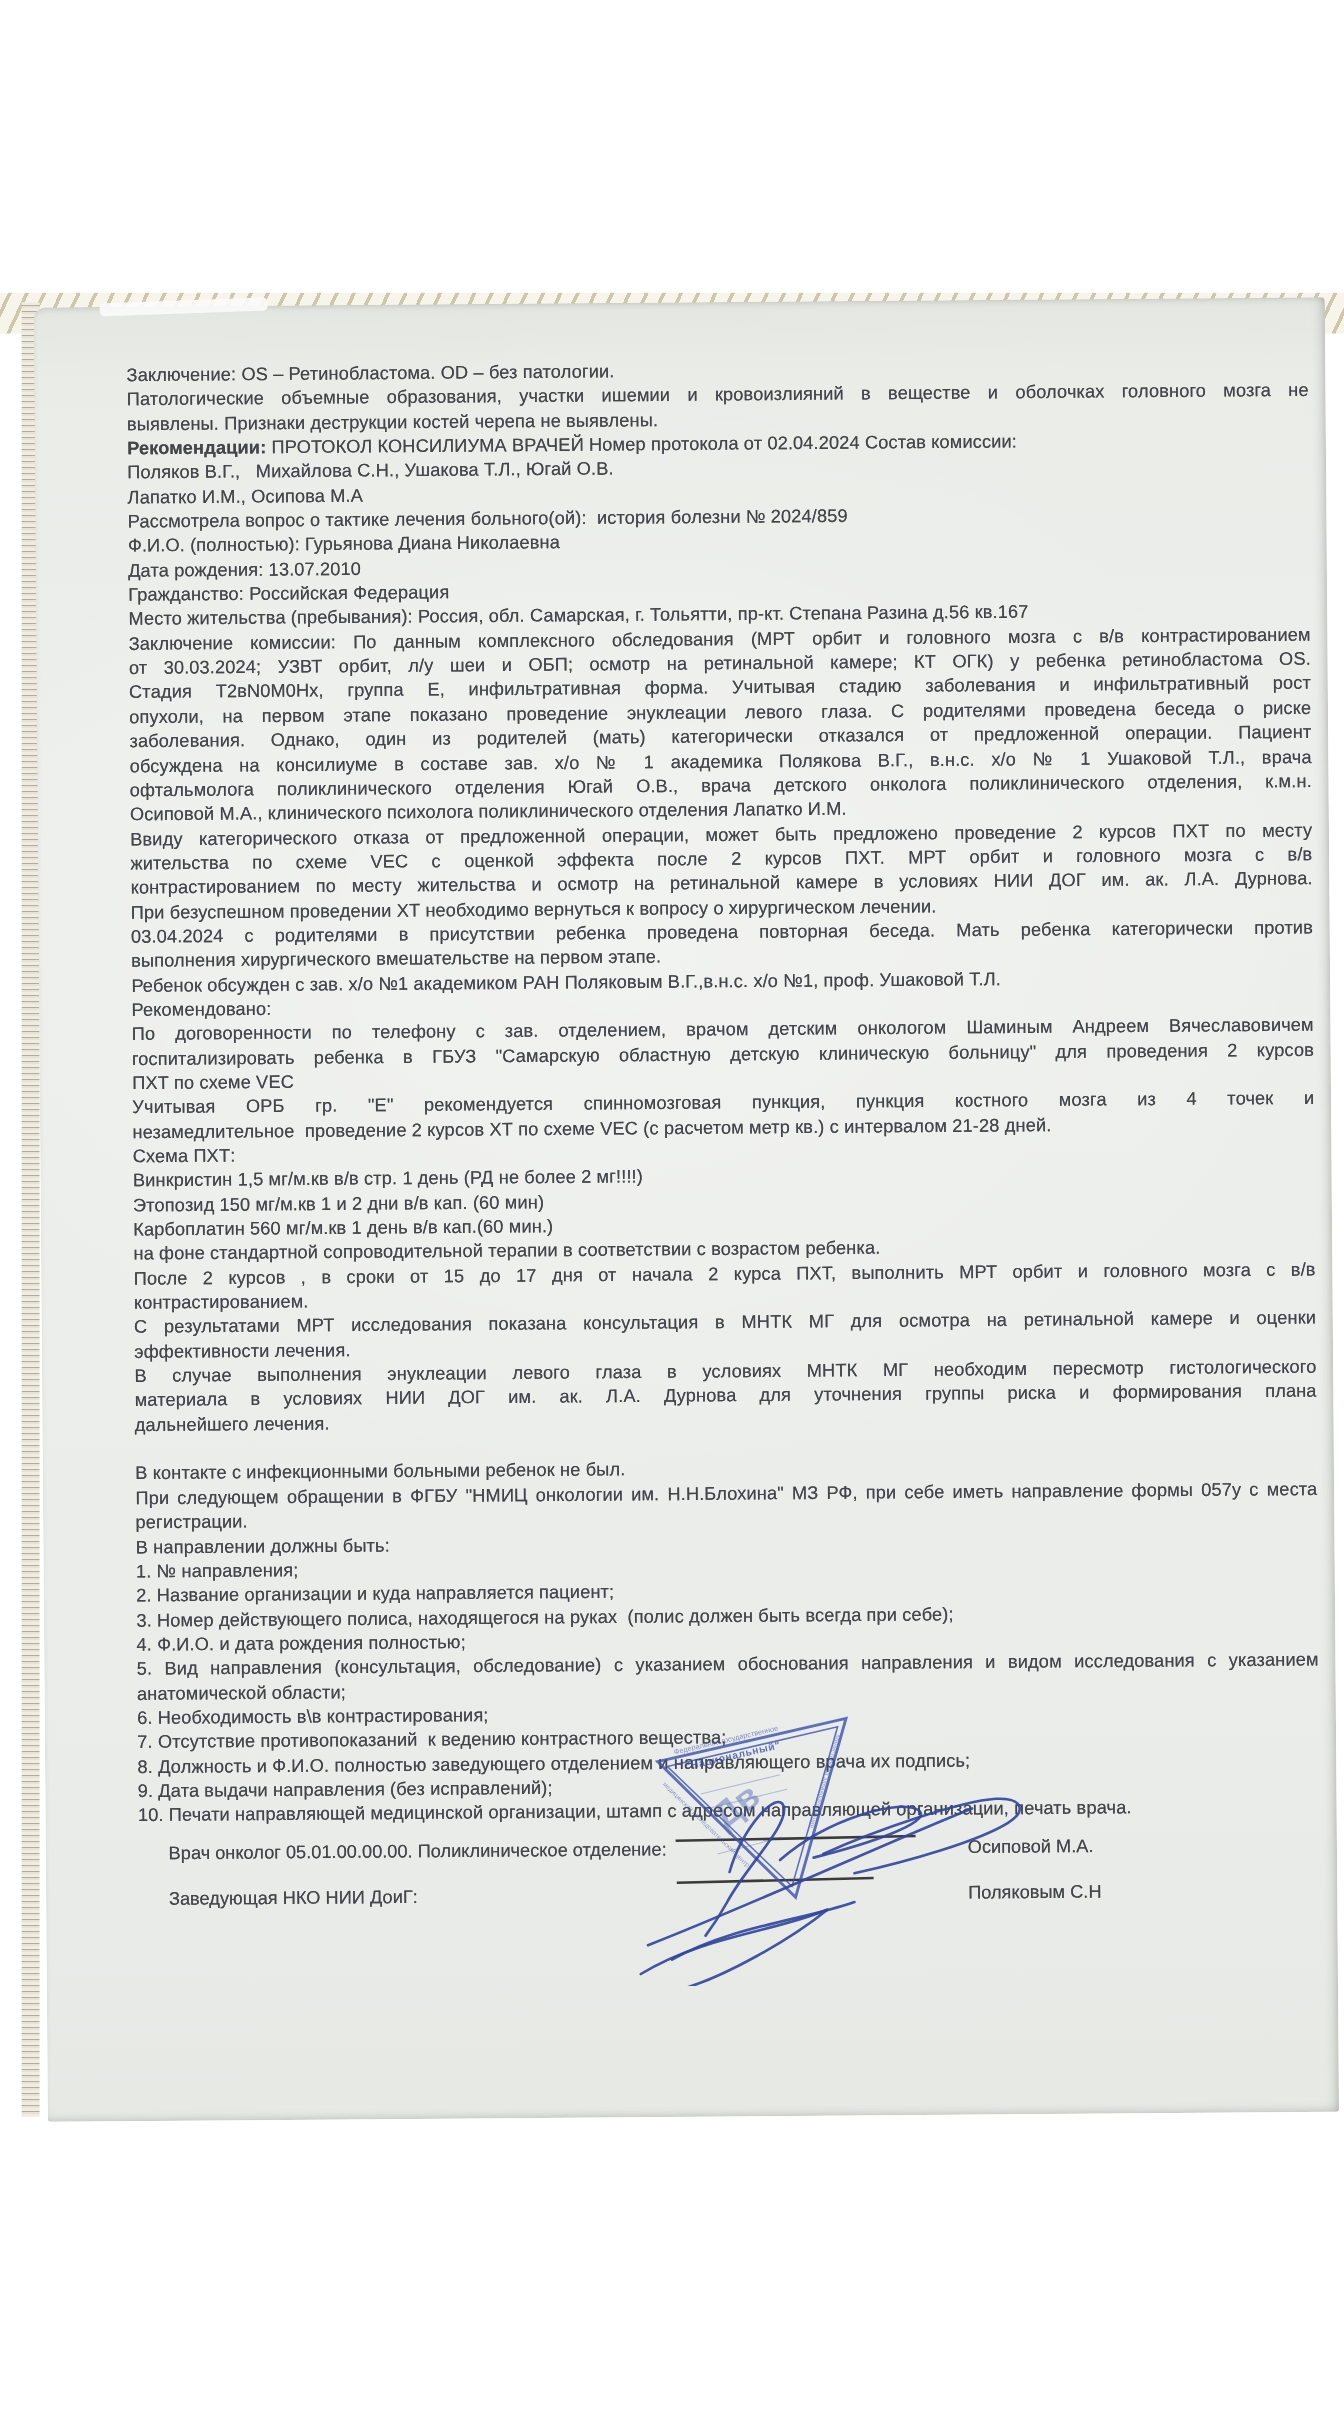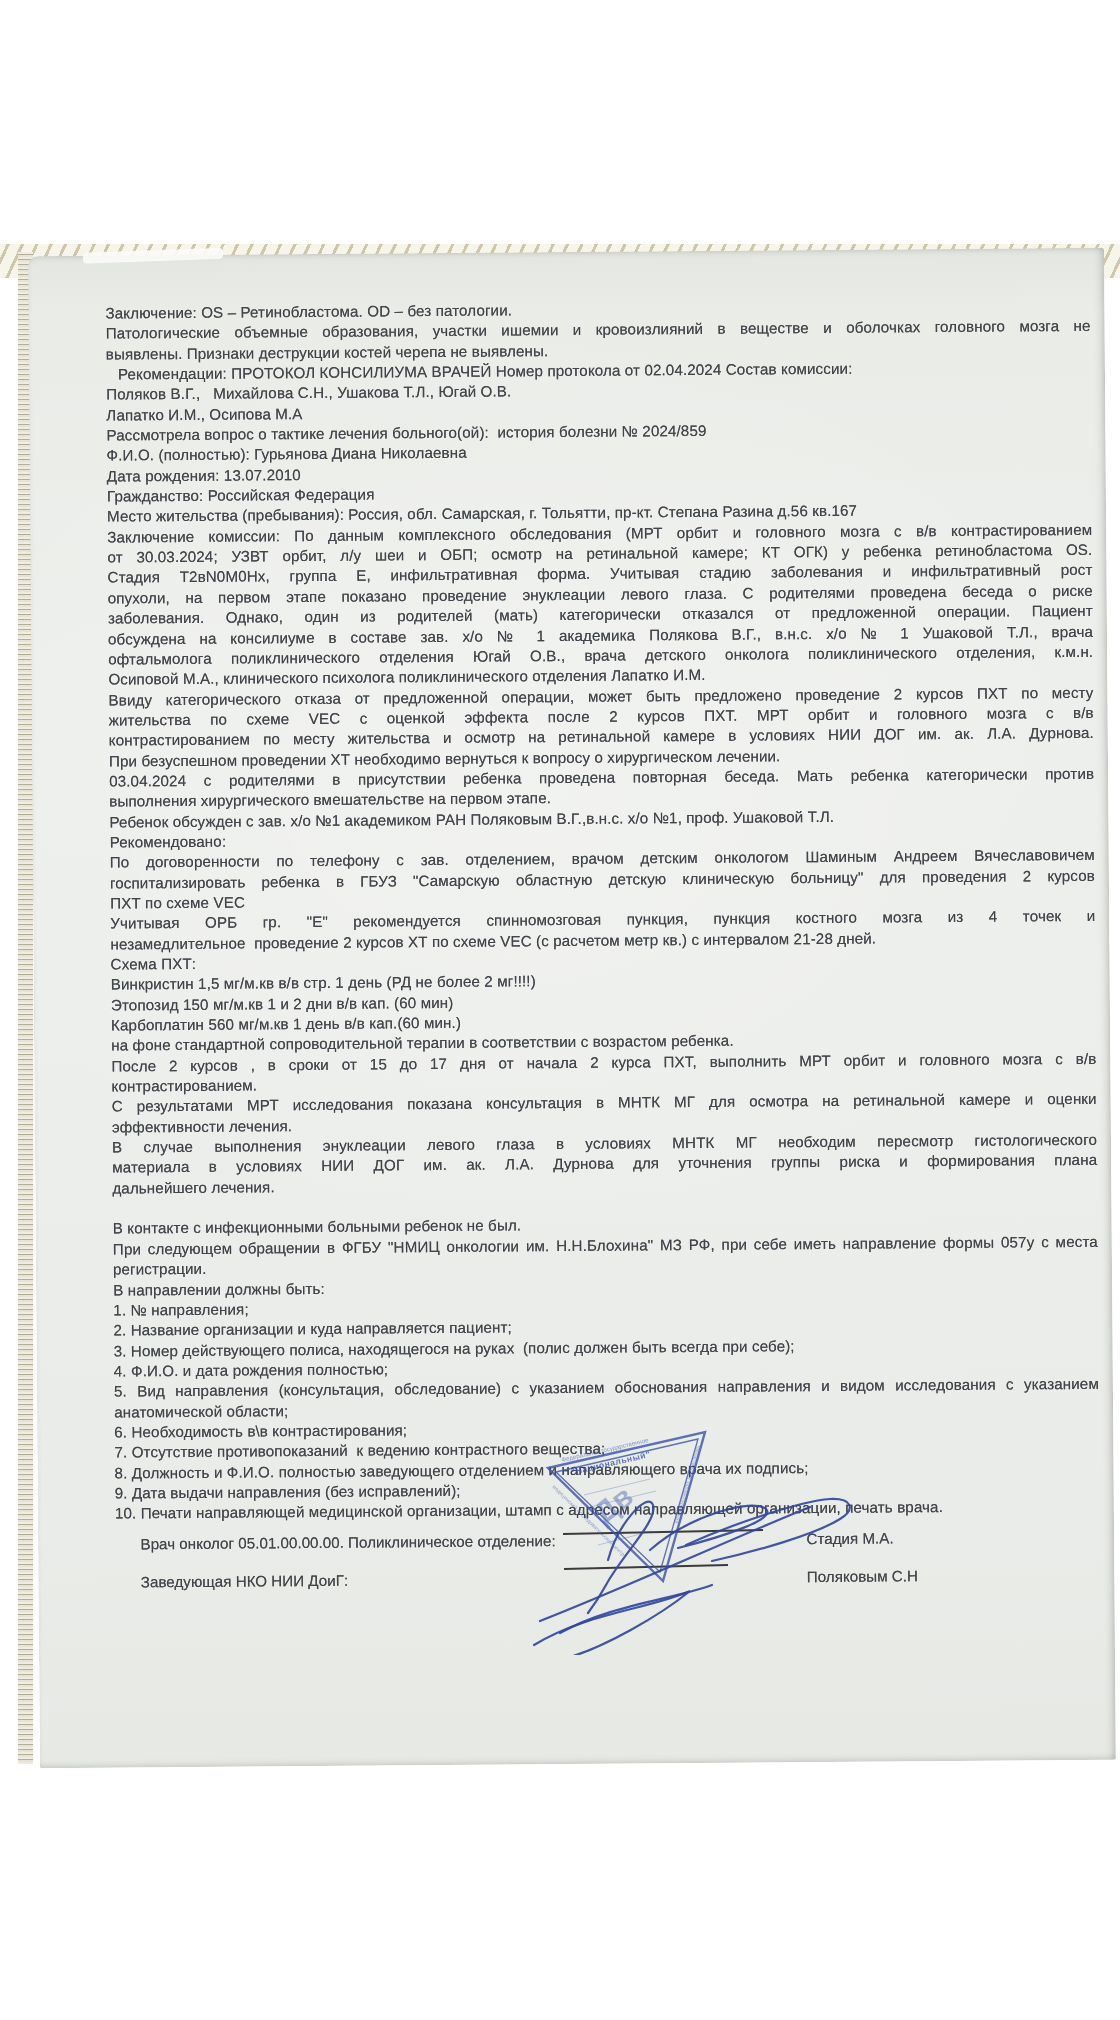--- a/index.html
+++ b/index.html
@@ -44,21 +44,21 @@
   .text-block{
     position:absolute;left:77px;top:48px;width:985px;
     color:#42454a;
     text-shadow:0 0 .4px rgba(66,69,74,.75);
     letter-spacing:.1px;
   }
   .tl{
     height:20.35px;line-height:20.35px;font-size:15.2px;white-space:pre;
   }
   .tl.just{text-align:justify;text-align-last:justify;white-space:normal;}
-  .tl b{font-weight:normal;margin-left:12px;}
+  .tl b{font-weight:bold;}
 
   .sig-row{
     position:absolute;left:77px;height:20px;line-height:20px;font-size:15.2px;
     color:#42454a;white-space:pre;text-shadow:0 0 .4px rgba(66,69,74,.75);
   }
   .sig-row .sig-label{display:inline-block;width:460px;}
   .sig-row .sig-space{display:inline-block;height:16px;}
   #sig-row-1{top:1258px;}
   #sig-row-2{top:1296px;}
   #sig-row-1 .sig-space{width:198px;}
@@ -138,21 +138,21 @@
         <div class="tl just">5. Вид направления (консультация, обследование) с указанием обоснования направления и видом исследования с указанием</div>
         <div class="tl">анатомической области;</div>
         <div class="tl">6. Необходимость в\в контрастирования;</div>
         <div class="tl">7. Отсутствие противопоказаний  к ведению контрастного вещества;</div>
         <div class="tl">8. Должность и Ф.И.О. полностью заведующего отделением и направляющего врача их подпись;</div>
         <div class="tl">9. Дата выдачи направления (без исправлений);</div>
         <div class="tl">10. Печати направляющей медицинской организации, штамп с адресом направляющей организации, печать врача.</div>
       </div>
 
     <div class="sig-row" id="sig-row-1">
-      <span class="sig-label">Врач онколог 05.01.00.00.00. Поликлиническое отделение:</span><span class="sig-space"></span><span class="sig-name">Стадия М.А.</span>
+      <span class="sig-label">Врач онколог 05.01.00.00.00. Поликлиническое отделение:</span><span class="sig-space"></span><span class="sig-name">Осиповой М.А.</span>
     </div>
     <div class="sig-row" id="sig-row-2">
       <span class="sig-label">Заведующая НКО НИИ ДоиГ:</span><span class="sig-space"></span><span class="sig-name">Поляковым С.Н</span>
     </div>
   </div>
 
   <svg class="overlay" viewBox="0 0 420 260">
 
     <g>
       <line x1="63" y1="139" x2="263" y2="135" stroke="#3b3b3b" stroke-width="2.2"></line>

